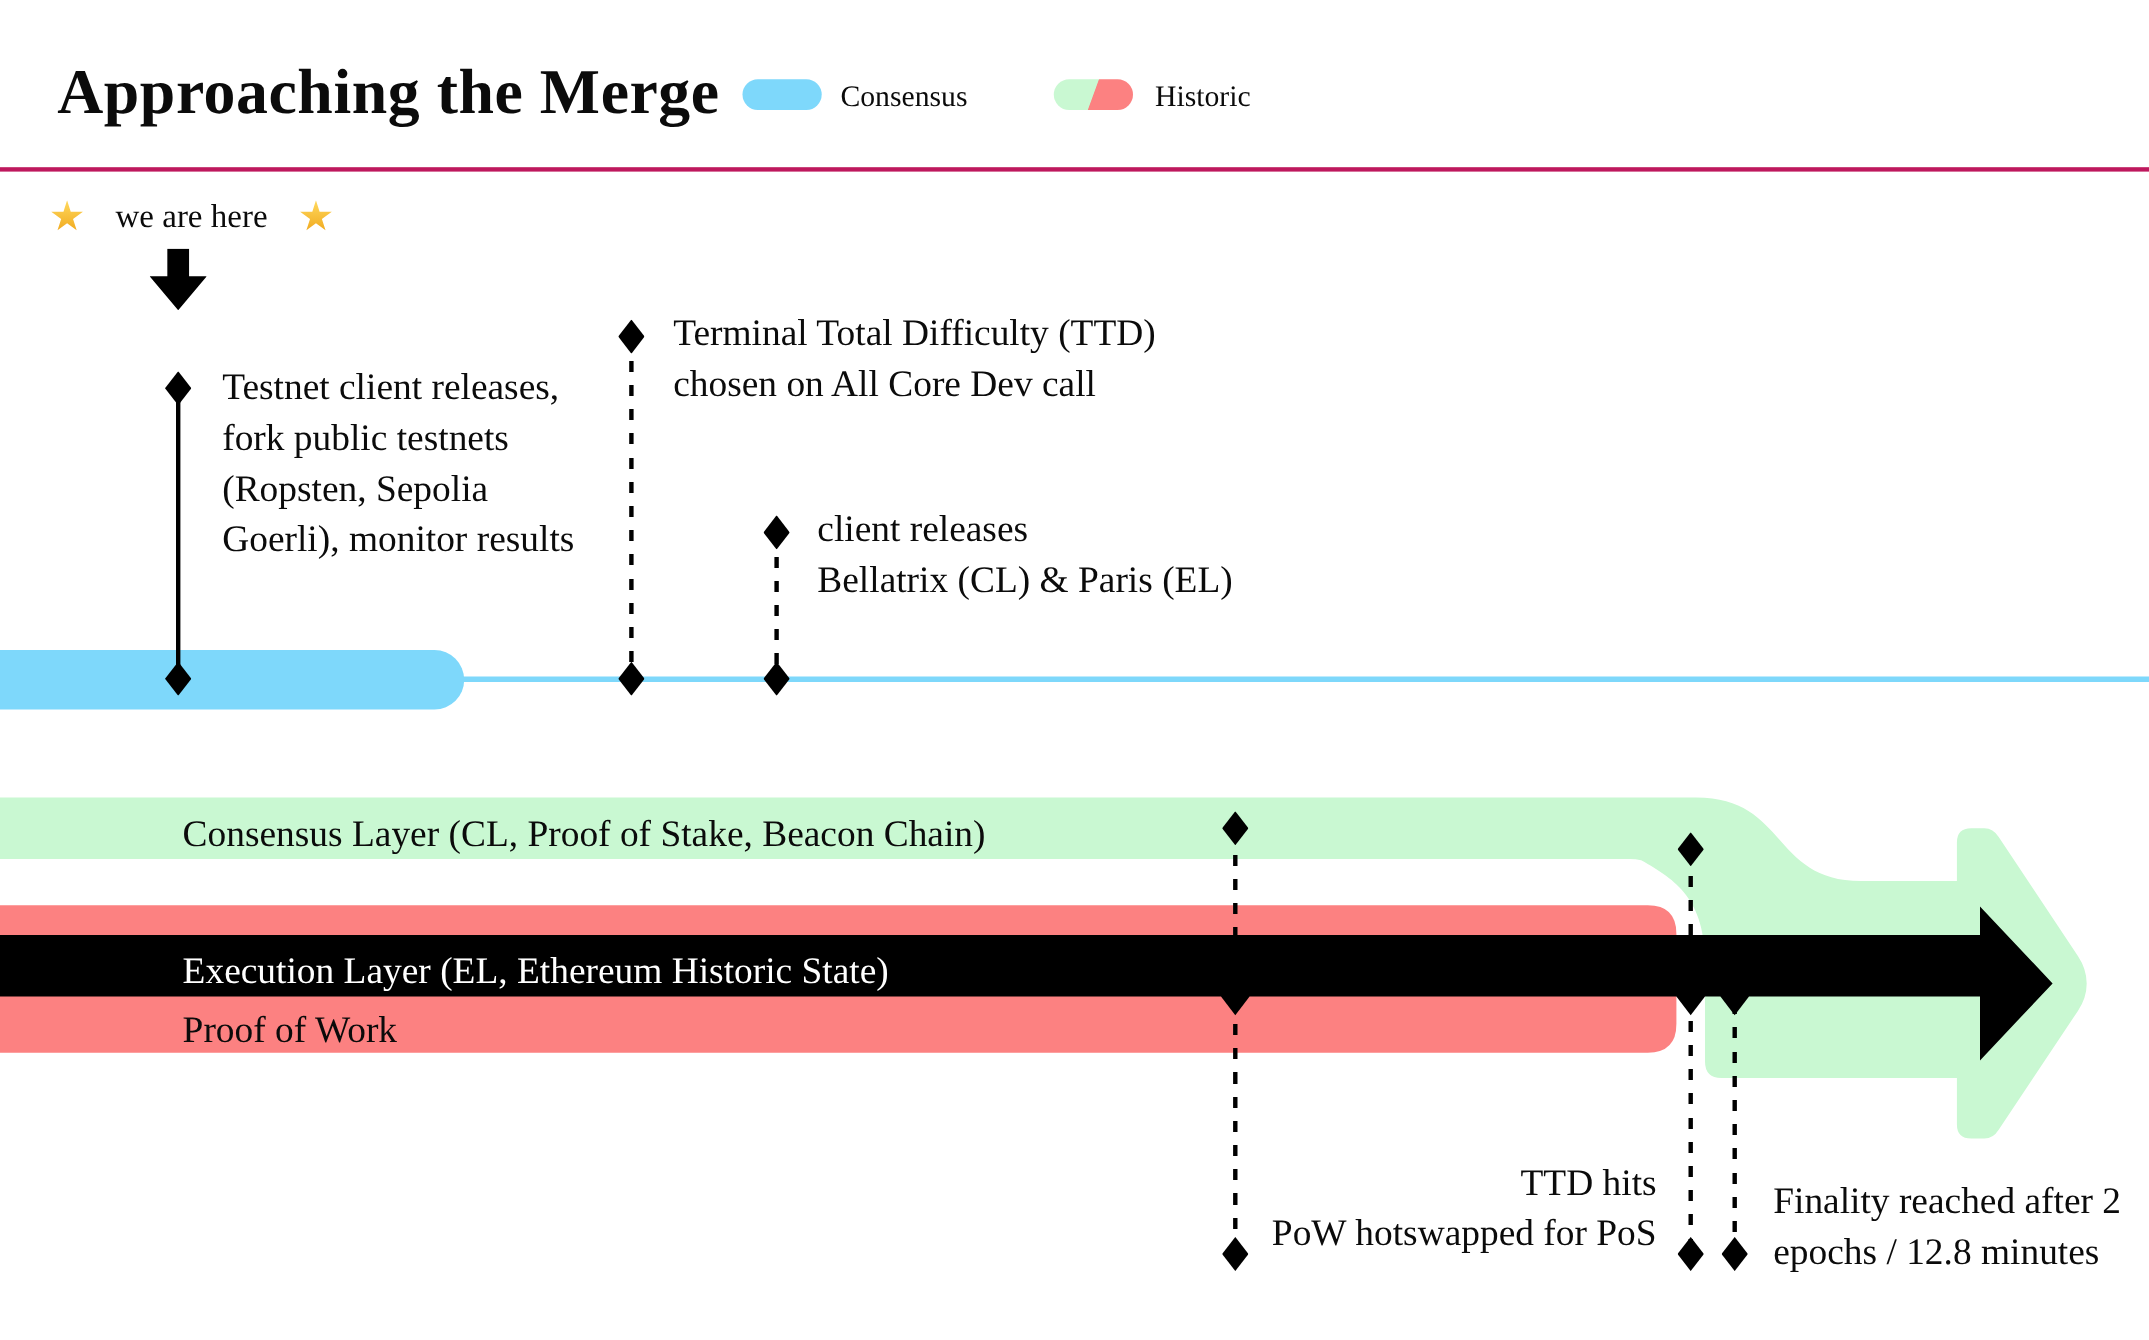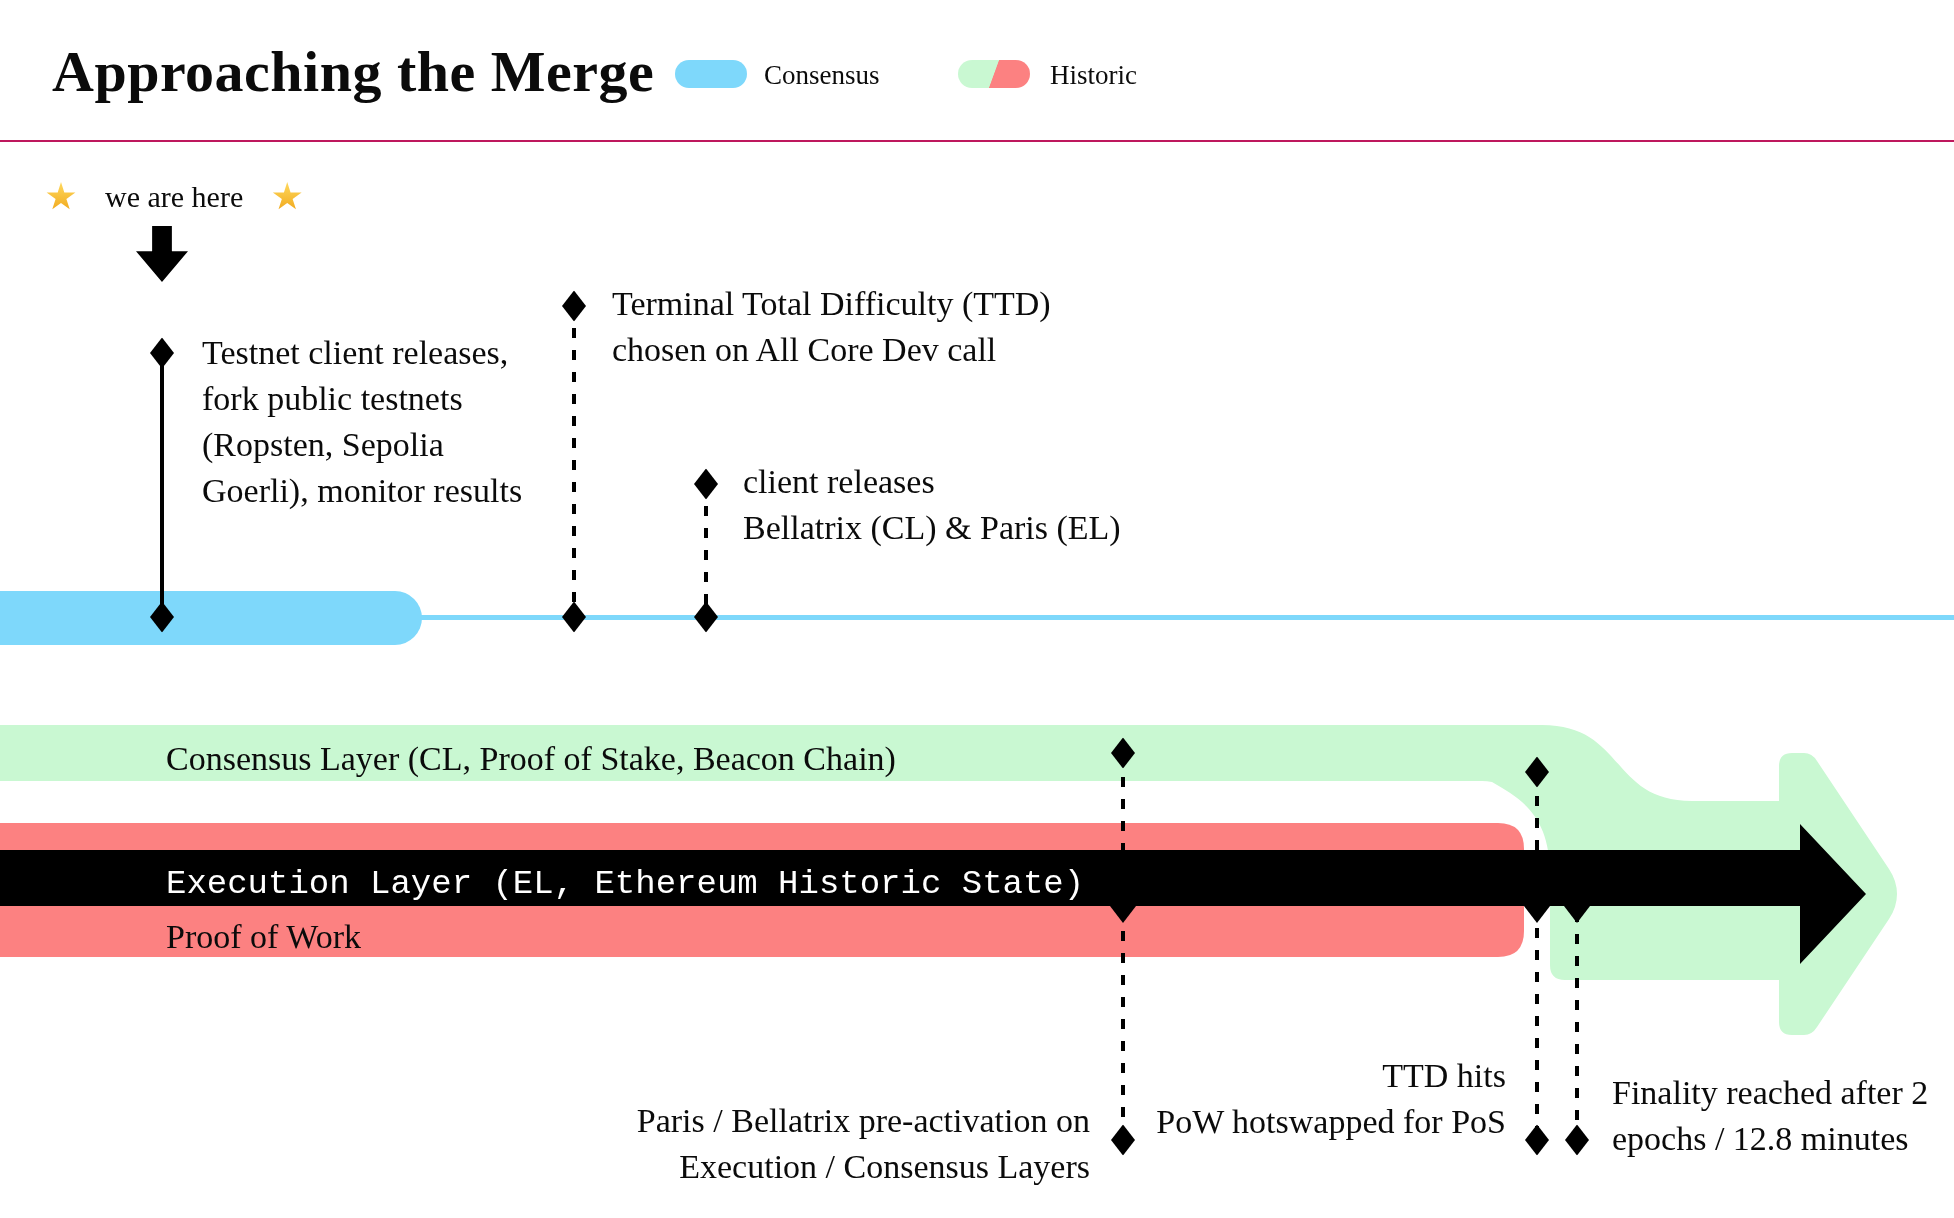--- a/index.html
+++ b/index.html
@@ -1,21 +1,21 @@
 <!DOCTYPE html>
 <html><head>
 <meta charset="utf-8">
 <style>
   html,body{margin:0;padding:0;background:#ffffff;}
   #canvas{
     position:relative;width:1954px;height:1218px;overflow:hidden;background:#ffffff;
     font-family:"Liberation Serif","DejaVu Serif",serif;color:#0b0b0b;
   }
   
-  #header{position:absolute;left:0;top:0;width:1954px;height:140px;border-bottom:2px solid #be185d;background:#fff;}
+  #header{position:absolute;left:0;top:12px;width:1954px;height:140px;border-bottom:4px solid #be185d;background:#fff;}
   #title{position:absolute;left:52px;top:38px;font-size:58px;font-weight:600;letter-spacing:0.5px;white-space:nowrap;}
   .pill{position:absolute;width:72px;height:28px;border-radius:14px;}
   #pill-offchain{left:675px;top:60px;}
   #pill-onchain{left:958px;top:60px;}
   .legend-label{position:absolute;font-size:27px;line-height:30px;white-space:nowrap;}
   #label-offchain{left:764px;top:60px;}
   #label-onchain{left:1050px;top:60px;}
   #credit{position:absolute;left:1281px;top:28px;font-size:27px;line-height:45px;white-space:nowrap;}
   
   .label{position:absolute;font-size:34px;line-height:46px;white-space:nowrap;}
@@ -27,21 +27,21 @@
   .star{display:inline-block;width:30px;height:30px;background:linear-gradient(180deg,#ffd95e,#f0a71b);
        clip-path:polygon(50% 0%,61% 35%,98% 35%,68% 57%,79% 91%,50% 70%,21% 91%,32% 57%,2% 35%,39% 35%);}
   #here{position:absolute;left:46px;top:180px;display:flex;align-items:center;gap:29px;font-size:30px;}
   #down-arrow{position:absolute;left:136px;top:226px;width:52px;height:56px;background:#000;
        clip-path:polygon(31% 0,69% 0,69% 45%,100% 45%,50% 100%,0 45%,31% 45%);}
   
   #blue-line{position:absolute;left:0;top:615px;width:1954px;height:5px;}
   #blue-bar{position:absolute;left:0;top:591px;width:422px;height:54px;border-radius:0 27px 27px 0;}
   #bands-svg{position:absolute;left:0;top:0;width:1954px;height:1218px;}
   #consensus-label{left:166px;top:736px;}
-  #execution-label{left:166px;top:861px;color:#ffffff;font-family:Liberation Mono, monospace;}
+  #execution-label{left:166px;top:861px;color:#ffffff;}
   #pow-label{left:166px;top:914px;}
   .right-align{text-align:right;margin-top:28px;}
 </style>
 </head>
 <body>
 
 <div id="canvas">
 
   <div id="header">
     <div id="title">Approaching the Merge</div>
@@ -110,24 +110,20 @@
   <div class="dmd" style="left:706px;top:484px;"></div>
   <div class="dmd" style="left:706px;top:617px;"></div>
   <div class="label" style="left:743px;top:459px;">
     <div>client releases</div>
     <div>Bellatrix (CL) &amp; Paris (EL)</div>
   </div>
 
   <div class="dotline" style="left:1123px;top:755px;height:385px;"></div>
   <div class="dmd" style="left:1123px;top:753px;"></div>
   <div class="dmd" style="left:1123px;top:1140px;"></div>
-  <div class="label right-align" style="right:864px;top:1070px;">
-    <div>Paris / Bellatrix pre-activation on</div>
-    <div>Execution / Consensus Layers</div>
-  </div>
 
   <div class="dotline" style="left:1537px;top:774px;height:366px;"></div>
   <div class="dmd" style="left:1537px;top:772px;"></div>
   <div class="dmd" style="left:1537px;top:1140px;"></div>
   <div class="label right-align" style="right:448px;top:1025px;">
     <div>TTD hits</div>
     <div>PoW hotswapped for PoS</div>
   </div>
 
   <div class="dotline" style="left:1577px;top:912px;height:228px;"></div>

